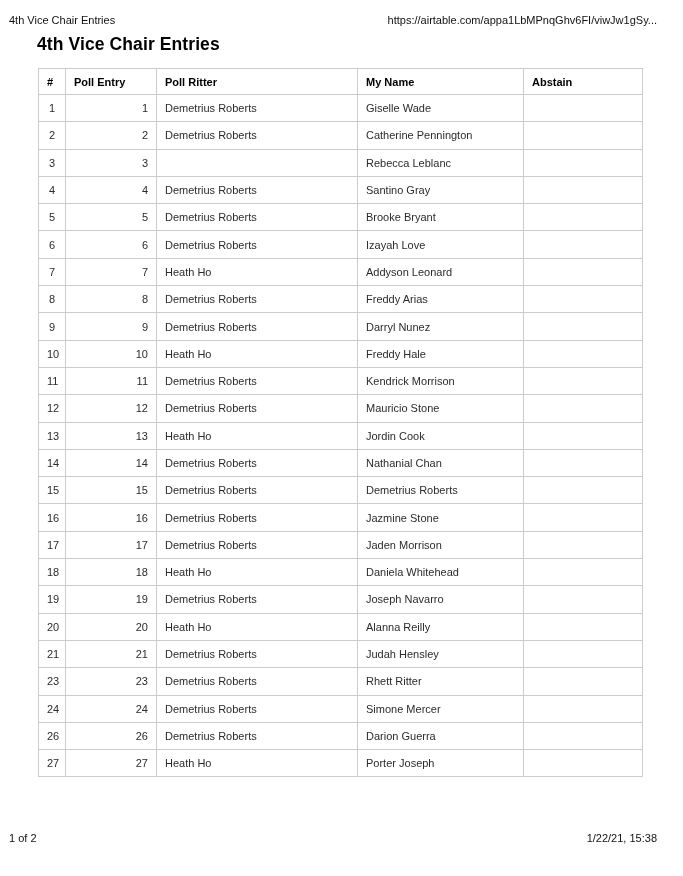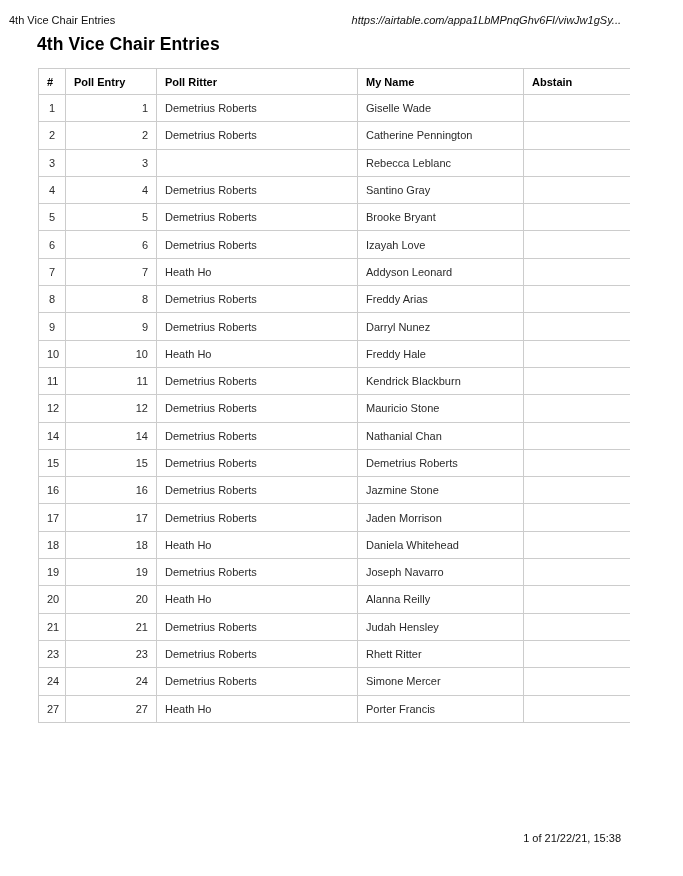--- a/index.html
+++ b/index.html
@@ -8,37 +8,37 @@
     background: #ffffff;
     font-family: "Liberation Sans", sans-serif;
     -webkit-font-smoothing: antialiased;
   }
   .page {
     position: relative;
     width: 630px;
     height: 876px;
     background: #ffffff;
     overflow: hidden;
+    padding-left: 36px;
   }
   .print-header {
     position: absolute;
     top: 14px;
     left: 9px;
     right: 9px;
     display: flex;
     justify-content: space-between;
     align-items: flex-start;
     font-size: 11px;
     line-height: 13px;
     color: #111111;
   }
   .print-header .url {
     text-align: right;
     white-space: nowrap;
-    font-style: italic;
   }
   .page-title {
     position: absolute;
     top: 33px;
     left: 37px;
     margin: 0;
     font-size: 17.5px;
     line-height: 22px;
     font-weight: bold;
     color: #000000;
@@ -84,21 +84,21 @@
     font-weight: bold;
     line-height: 1;
     transform: translateY(1px);
   }
   .print-footer {
     position: absolute;
     top: 832px;
     left: 9px;
     right: 9px;
     display: flex;
-    justify-content: flex-end;
+    justify-content: space-between;
     font-size: 11px;
     line-height: 13px;
     color: #111111;
   }
 </style>
 </head>
 <body>
 
 <div class="page">
 
@@ -194,31 +194,38 @@
           <td class="col-num">10</td>
           <td class="col-poll_entry">10</td>
           <td class="col-poll_choices">Heath Ho</td>
           <td class="col-my_name">Freddy Hale</td>
           <td class="col-abstain"></td>
         </tr>
         <tr>
           <td class="col-num">11</td>
           <td class="col-poll_entry">11</td>
           <td class="col-poll_choices">Demetrius Roberts</td>
-          <td class="col-my_name">Kendrick Blackburn</td>
+          <td class="col-my_name">Kendrick Morrison</td>
           <td class="col-abstain"></td>
         </tr>
         <tr>
           <td class="col-num">12</td>
           <td class="col-poll_entry">12</td>
           <td class="col-poll_choices">Demetrius Roberts</td>
           <td class="col-my_name">Mauricio Stone</td>
           <td class="col-abstain"></td>
         </tr>
         <tr>
+          <td class="col-num">13</td>
+          <td class="col-poll_entry">13</td>
+          <td class="col-poll_choices">Heath Ho</td>
+          <td class="col-my_name">Jordin Cook</td>
+          <td class="col-abstain"></td>
+        </tr>
+        <tr>
           <td class="col-num">14</td>
           <td class="col-poll_entry">14</td>
           <td class="col-poll_choices">Demetrius Roberts</td>
           <td class="col-my_name">Nathanial Chan</td>
           <td class="col-abstain"></td>
         </tr>
         <tr>
           <td class="col-num">15</td>
           <td class="col-poll_entry">15</td>
           <td class="col-poll_choices">Demetrius Roberts</td>
@@ -275,24 +282,31 @@
           <td class="col-abstain"></td>
         </tr>
         <tr>
           <td class="col-num">24</td>
           <td class="col-poll_entry">24</td>
           <td class="col-poll_choices">Demetrius Roberts</td>
           <td class="col-my_name">Simone Mercer</td>
           <td class="col-abstain"></td>
         </tr>
         <tr>
+          <td class="col-num">26</td>
+          <td class="col-poll_entry">26</td>
+          <td class="col-poll_choices">Demetrius Roberts</td>
+          <td class="col-my_name">Darion Guerra</td>
+          <td class="col-abstain"></td>
+        </tr>
+        <tr>
           <td class="col-num">27</td>
           <td class="col-poll_entry">27</td>
           <td class="col-poll_choices">Heath Ho</td>
-          <td class="col-my_name">Porter Francis</td>
+          <td class="col-my_name">Porter Joseph</td>
           <td class="col-abstain"></td>
         </tr>
       </tbody>
   </table>
 
   <div class="print-footer">
     <span>1 of 2</span>
     <span>1/22/21, 15:38</span>
   </div>
 

